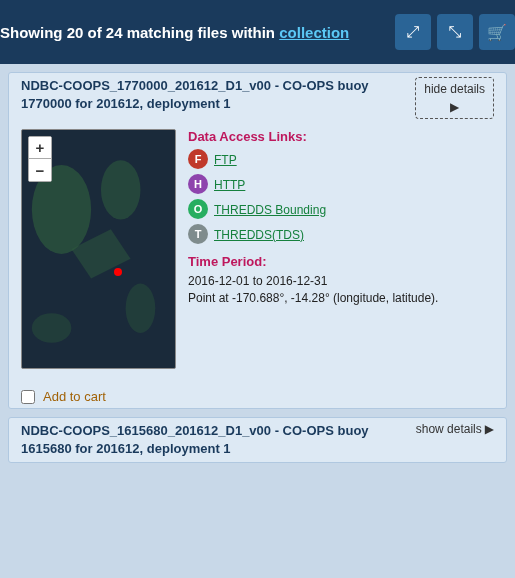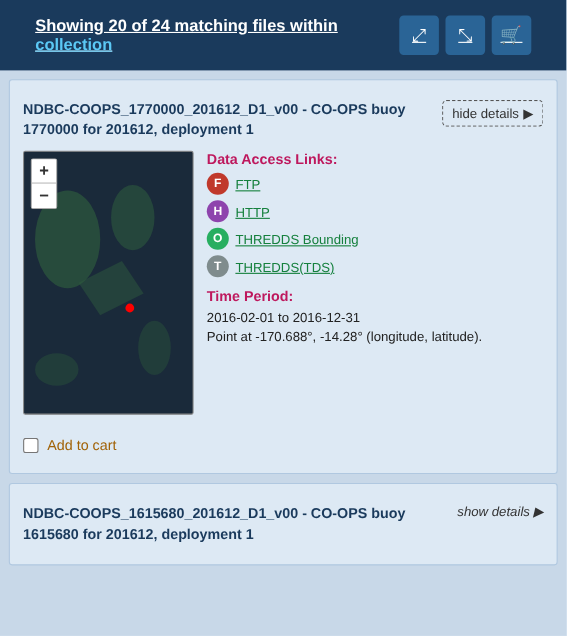--- a/index.html
+++ b/index.html
@@ -7,24 +7,23 @@
       font-family: Arial, sans-serif;
       font-size: 13px;
       background: #c8d8e8;
       width: 515px;
     }
 
     
     .header-bar {
       background: #1a3a5c;
       color: white;
-      padding: 14px 32px;
-      display: flex;
-      align-items: center;
-      text-decoration: underline;
+      padding: 14px 0;
+      display: flex;
+      align-items: center;
     }
     .header-text {
       font-size: 15px;
       font-weight: bold;
       flex: 1;
     }
     .header-text a {
       color: #5bc8f5;
       text-decoration: underline;
     }
@@ -46,21 +45,21 @@
       color: white;
       font-size: 16px;
     }
 
     
     .result-card {
       background: #dde9f4;
       border: 1px solid #b0c8e0;
       margin: 8px;
       border-radius: 3px;
-      padding: 18px 12px;
+      padding: 4px 12px;
     }
 
     .card-header {
       display: flex;
       justify-content: space-between;
       align-items: flex-start;
       margin-bottom: 10px;
     }
     .card-title {
       font-size: 13px;
@@ -75,20 +74,21 @@
       padding: 4px 8px;
       background: #dde9f4;
       cursor: pointer;
       font-size: 12px;
       color: #333;
       white-space: nowrap;
       display: flex;
       align-items: center;
       gap: 4px;
       margin-left: 10px;
+      flex-direction: column;
     }
 
     
     .card-body {
       display: flex;
       gap: 12px;
     }
     .map-container {
       width: 155px;
       height: 240px;
@@ -218,21 +218,20 @@
       border: none;
       cursor: pointer;
       font-size: 12px;
       color: #333;
       display: flex;
       align-items: center;
       gap: 3px;
       white-space: nowrap;
       margin-left: 10px;
       flex-shrink: 0;
-      font-style: italic;
     }
   </style>
 </head>
 <body>
 
 <div class="header-bar">
   <div class="header-text">
     <span>Showing 20 of 24 matching files within</span>
     <a href="#">collection</a>
   </div>
@@ -286,21 +285,21 @@
           <span class="badge badge-o">O</span>
           <span class="data-link-text"><a href="#">THREDDS Bounding</a></span>
         </div>
         <div class="data-link-row">
           <span class="badge badge-t">T</span>
           <span class="data-link-text"><a href="#">THREDDS(TDS)</a></span>
         </div>
       </div>
 
       <div class="info-section-title">Time Period:</div>
-      <div class="info-value">2016-02-01 to 2016-12-31</div>
+      <div class="info-value">2016-12-01 to 2016-12-31</div>
 
       <div class="info-value">Point at -170.688°, -14.28° (longitude, latitude).</div>
     </div>
   </div>
 
   <div class="cart-row">
     <input type="checkbox" class="cart-checkbox" style="">
     <label class="cart-label">Add to cart</label>
   </div>
 </div>

